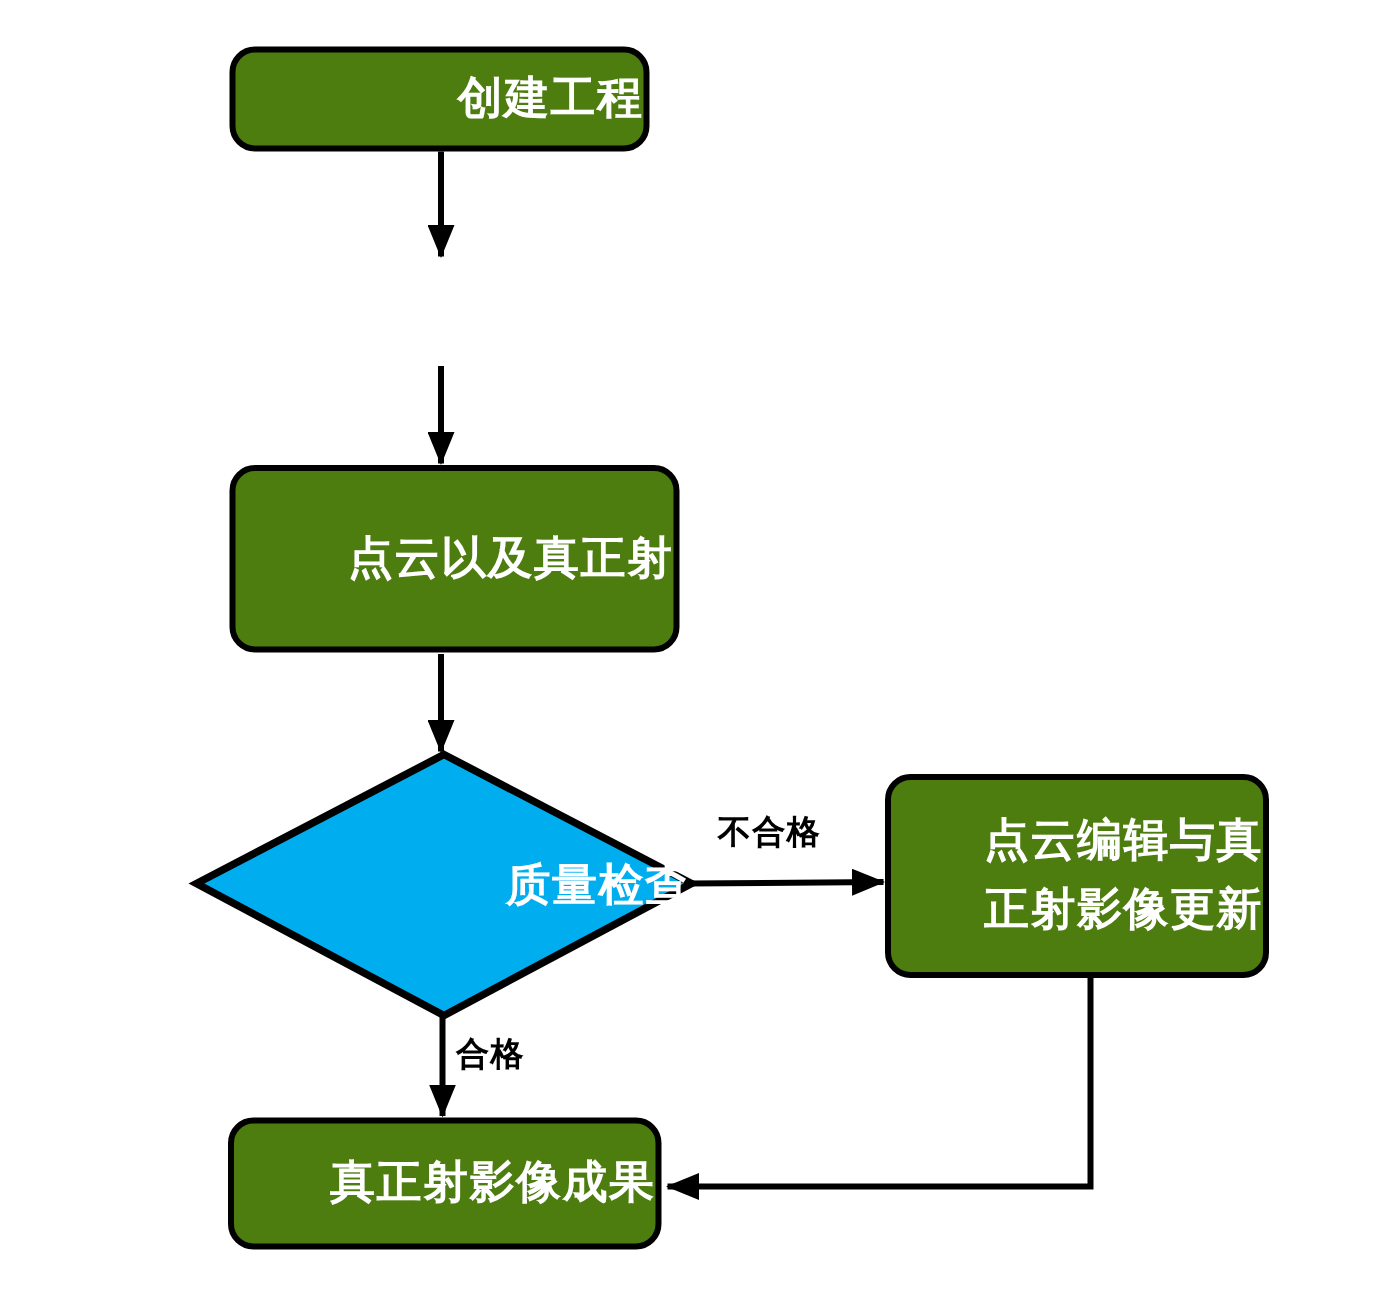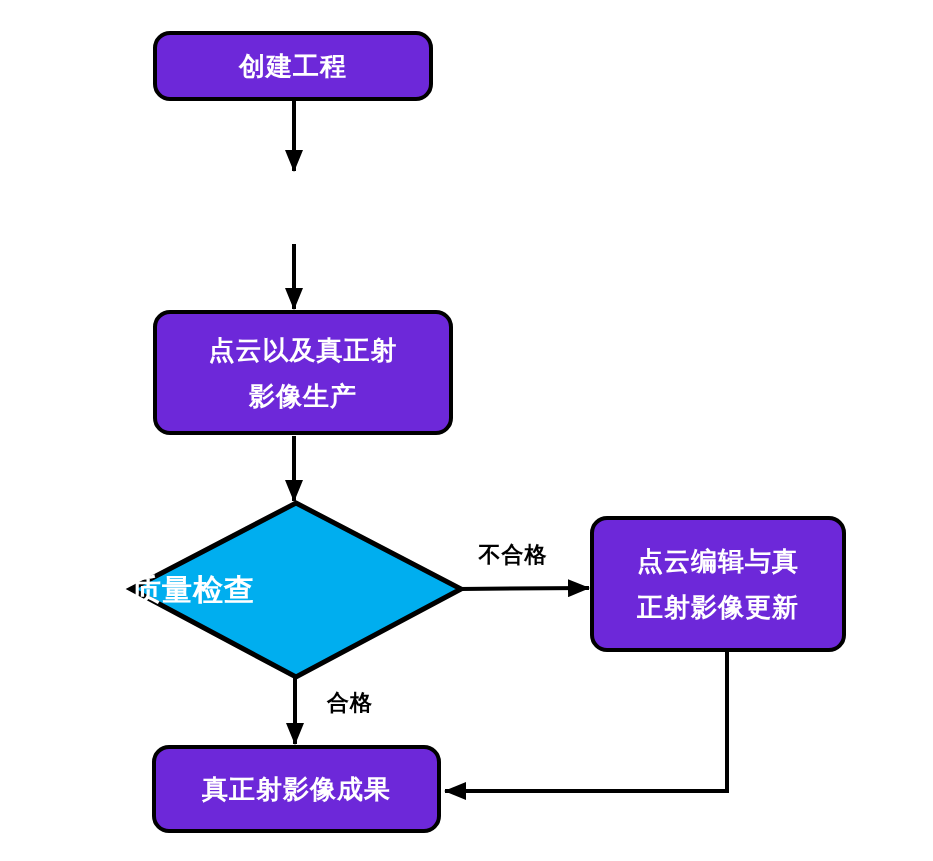--- a/index.html
+++ b/index.html
@@ -18,63 +18,63 @@
   #connector-layer {
     position: absolute;
     left: 0;
     top: 0;
     width: 933px;
     height: 861px;
   }
   .node {
     position: absolute;
     box-sizing: border-box;
-    background: #6d28d9;
+    background: #4d7c0f;
     border: 4px solid #000000;
     border-radius: 17px;
     color: #FFFFFF;
     font-weight: bold;
-    font-size: 26px;
+    font-size: 30px;
     line-height: 46px;
     display: flex;
     flex-direction: column;
-    align-items: center;
+    align-items: flex-end;
     justify-content: center;
     text-align: center;
     letter-spacing: 1px;
   }
   #node-create-project   { left: 153px; top:  31px; width: 280px; height:  70px; }
   #node-aerial-triang    { left: 152px; top: 172px; width: 281px; height:  71px; }
   #node-production       { left: 153px; top: 310px; width: 300px; height: 125px; }
   #node-edit-update      { left: 590px; top: 516px; width: 256px; height: 136px; }
   #node-result           { left: 152px; top: 745px; width: 289px; height:  88px; }
   #decision-label {
     position: absolute;
     left: 131px;
     top: 503px;
     width: 330px;
     height: 174px;
     display: flex;
     align-items: center;
-    justify-content: flex-start;
+    justify-content: flex-end;
     color: #FFFFFF;
     font-weight: bold;
     font-size: 30px;
     letter-spacing: 1px;
   }
   .edge-label {
     position: absolute;
     color: #000000;
     font-weight: bold;
     font-size: 22px;
     text-align: center;
     letter-spacing: 1px;
   }
   #label-fail { left: 458px; top: 540px; width: 110px; }
-  #label-pass { left: 317px; top: 688px; width:  66px; }
+  #label-pass { left: 294px; top: 688px; width:  66px; }
 </style>
 </head>
 <body>
 
 <div id="canvas">
 
   <svg id="connector-layer" viewBox="0 0 933 861" xmlns="http://www.w3.org/2000/svg">
     <defs>
       <marker id="arrowhead" markerUnits="userSpaceOnUse" markerWidth="22" markerHeight="18" refX="21" refY="9" orient="auto">
         <path d="M0,0 L22,9 L0,18 Z" fill="#000000"></path>
@@ -96,21 +96,20 @@
     <polyline points="727,652 727,791 445,791" fill="none" stroke="#000000" stroke-width="4" marker-end="url(#arrowhead)"></polyline>
   </svg>
 
   <div class="node" id="node-create-project">
     <span>创建工程</span>
   </div>
 
 
   <div class="node" id="node-production">
     <span>点云以及真正射</span>
-    <span>影像生产</span>
   </div>
 
   <div id="decision-label">
     <span>质量检查</span>
   </div>
 
   <div class="node" id="node-result">
     <span>真正射影像成果</span>
   </div>
 

